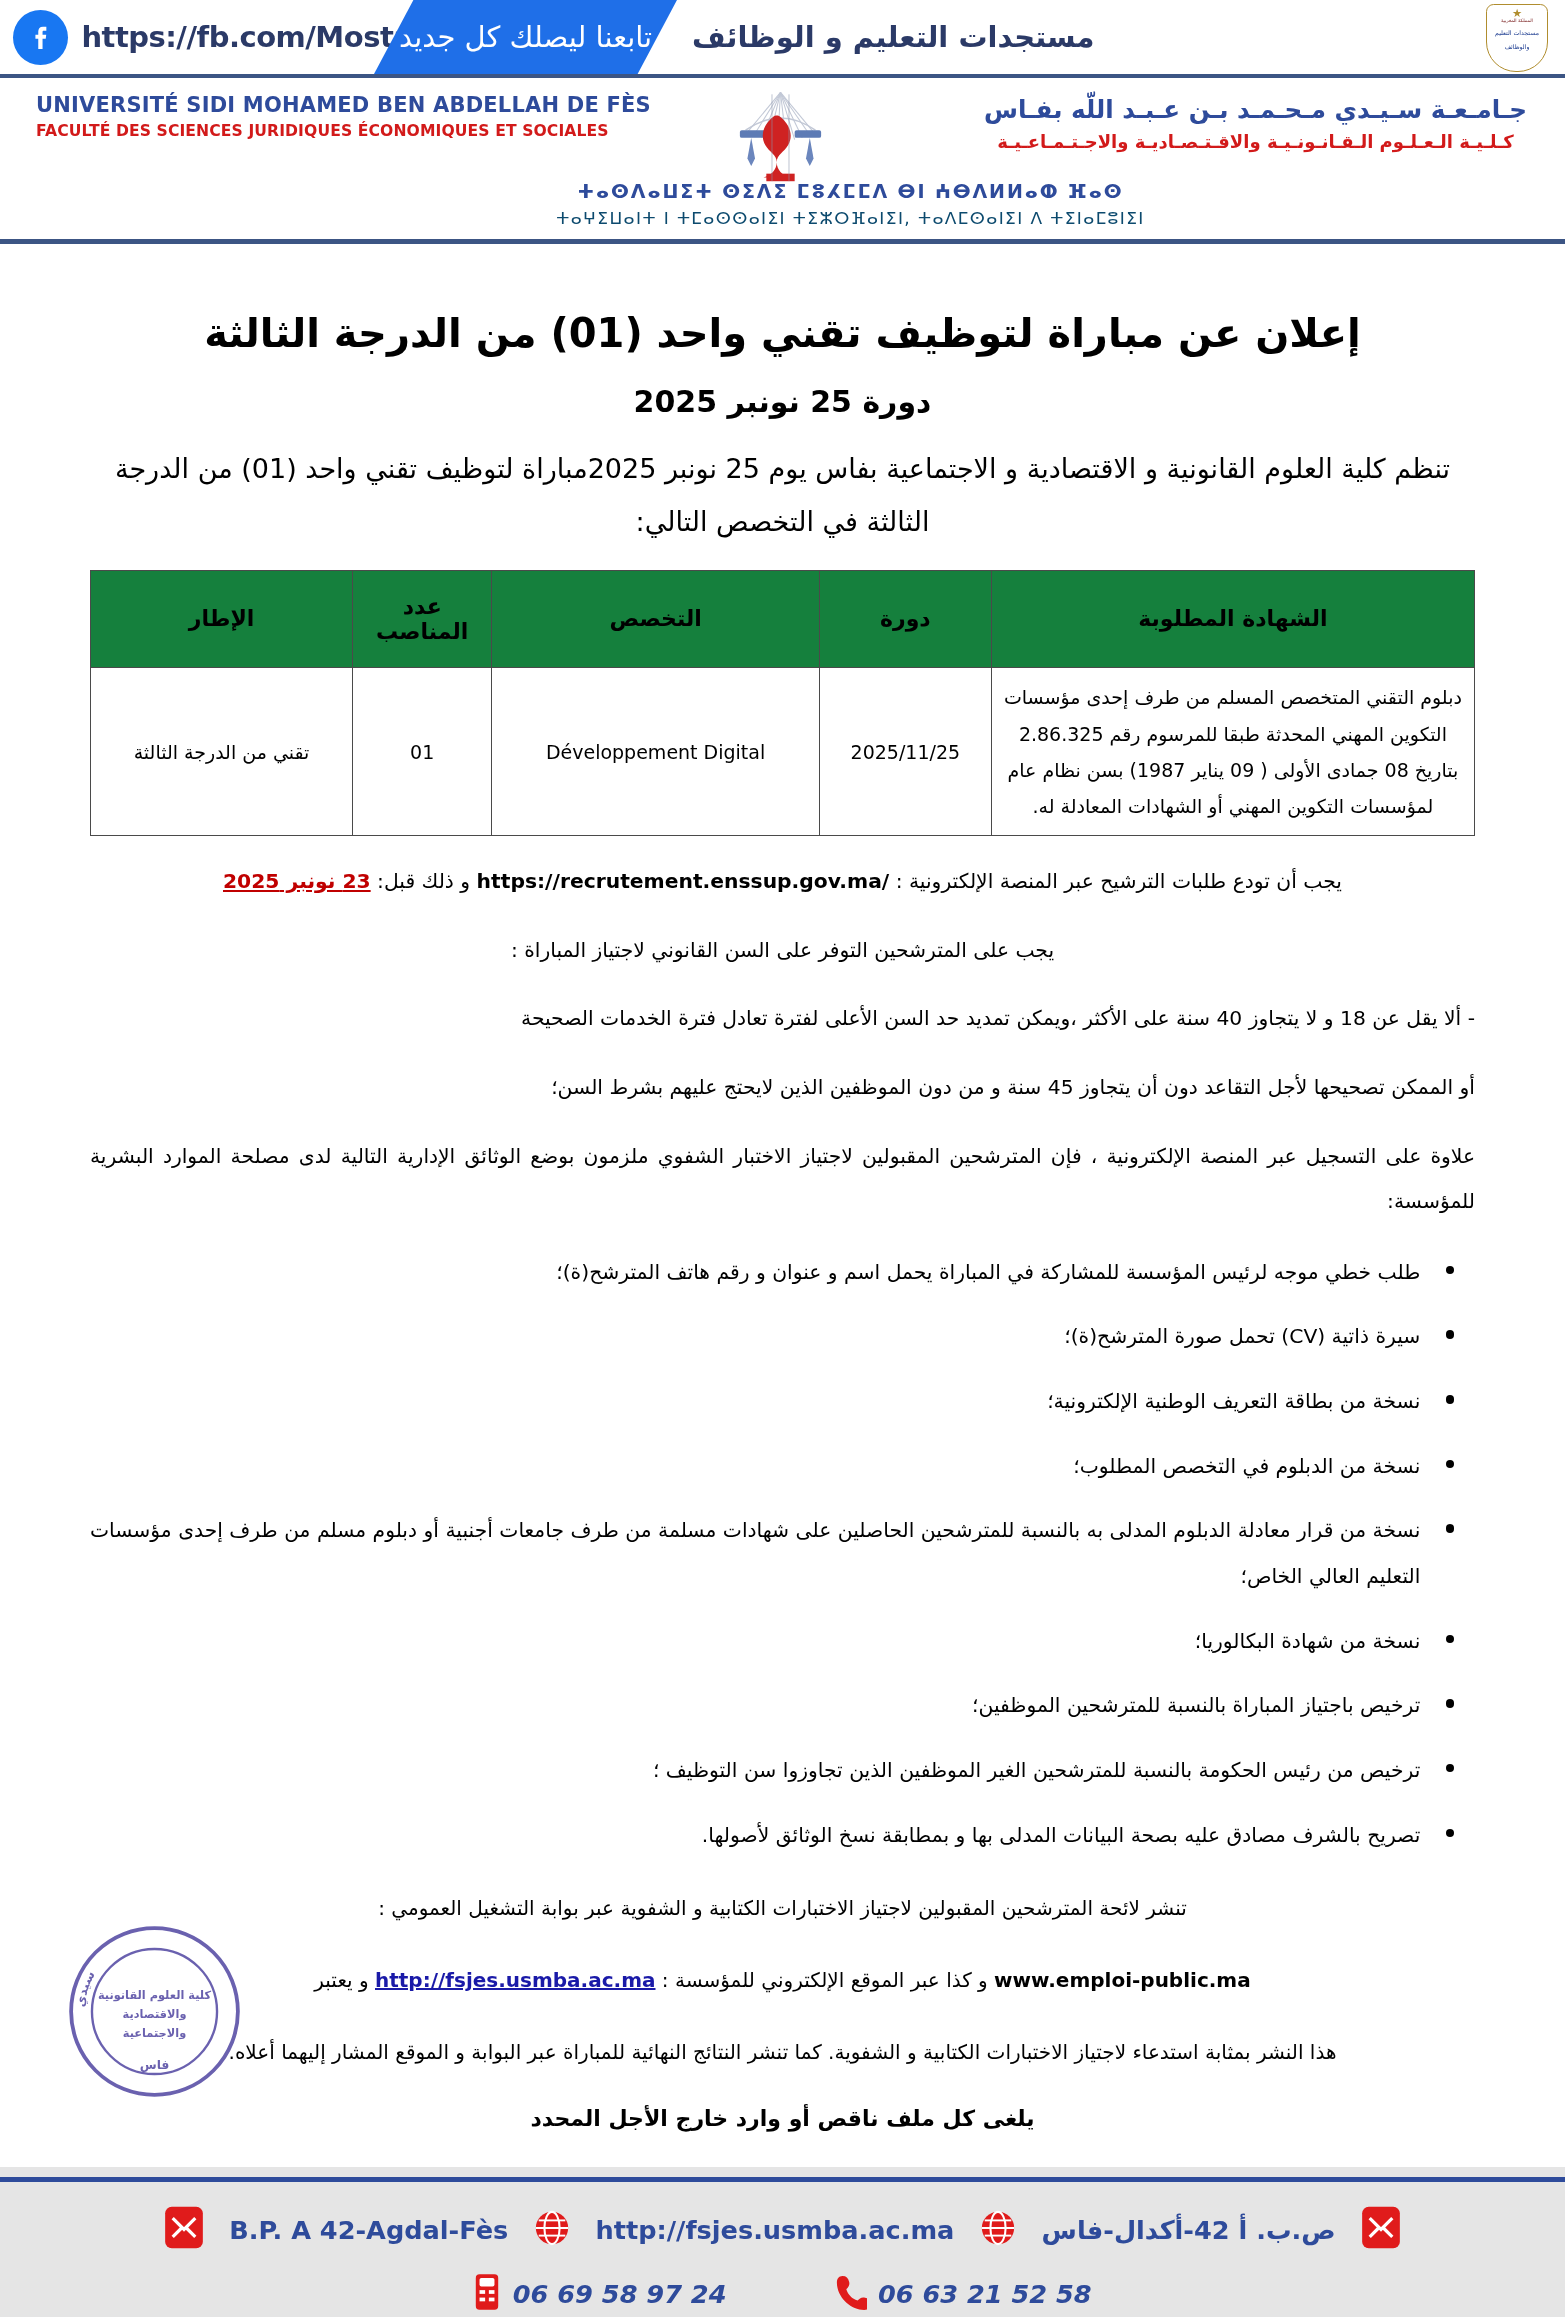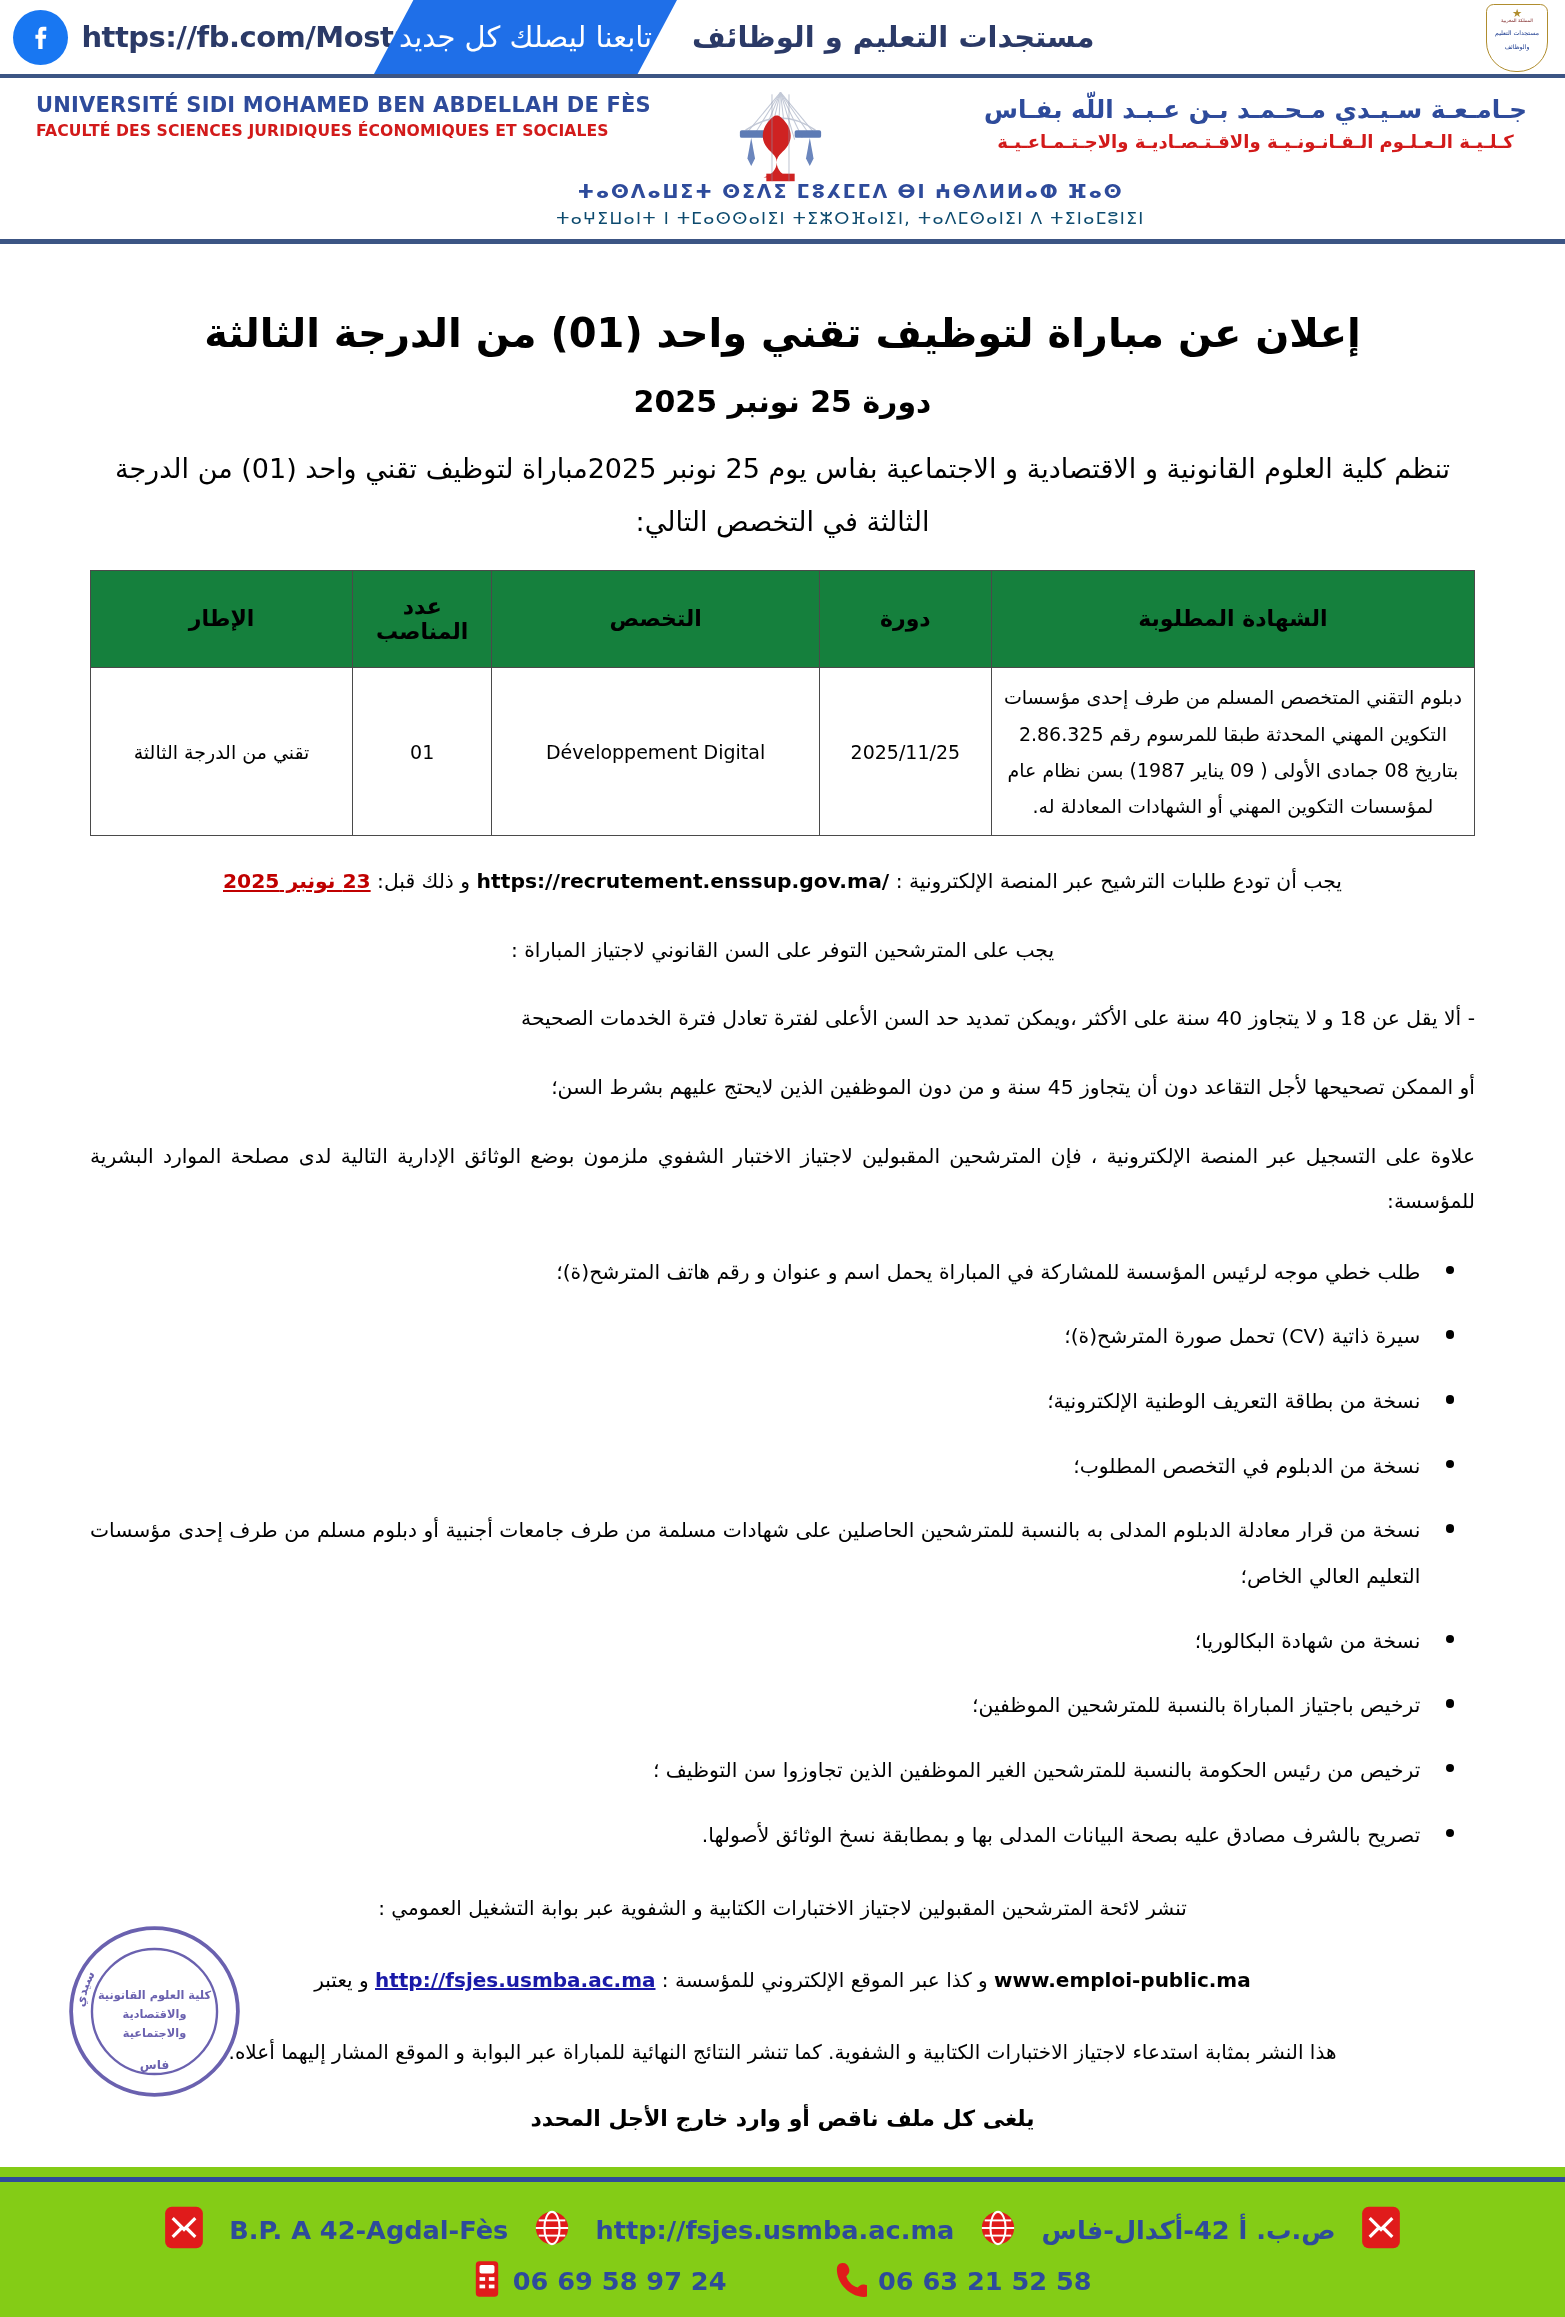--- a/index.html
+++ b/index.html
@@ -158,30 +158,30 @@
   }
 
   
   .stamp{
     position:absolute;left:55px;top:1912px;width:199px;height:199px;
     z-index:5;opacity:.82;pointer-events:none;
   }
 
   
   .footer{
-    position:absolute;left:0;bottom:0;width:1565px;height:151px;background:#84cc16;
+    position:absolute;left:0;bottom:0;width:1565px;height:151px;background:#e5e5e5;
   }
   .footer-rule{width:1565px;height:5.7px;background:#2e4b9b;margin-top:9.5px;}
   .footer-row1{
     display:flex;align-items:center;justify-content:center;gap:24.6px;
     margin-top:21px;direction:ltr;
   }
   .footer-row2{
     display:flex;align-items:center;justify-content:center;gap:108px;
-    margin-top:3px;direction:ltr;
+    margin-top:16px;direction:ltr;font-style:italic;
   }
   .f-item{display:flex;align-items:center;gap:11.4px;}
   .f-text{
     font-family:"DejaVu Sans",sans-serif;font-weight:bold;font-size:25.6px;color:#2e4b9b;
     white-space:nowrap;
   }
   .f-text.ar{direction:rtl;}
   .ico{flex:0 0 auto;display:block;}
 </style>
 </head>

